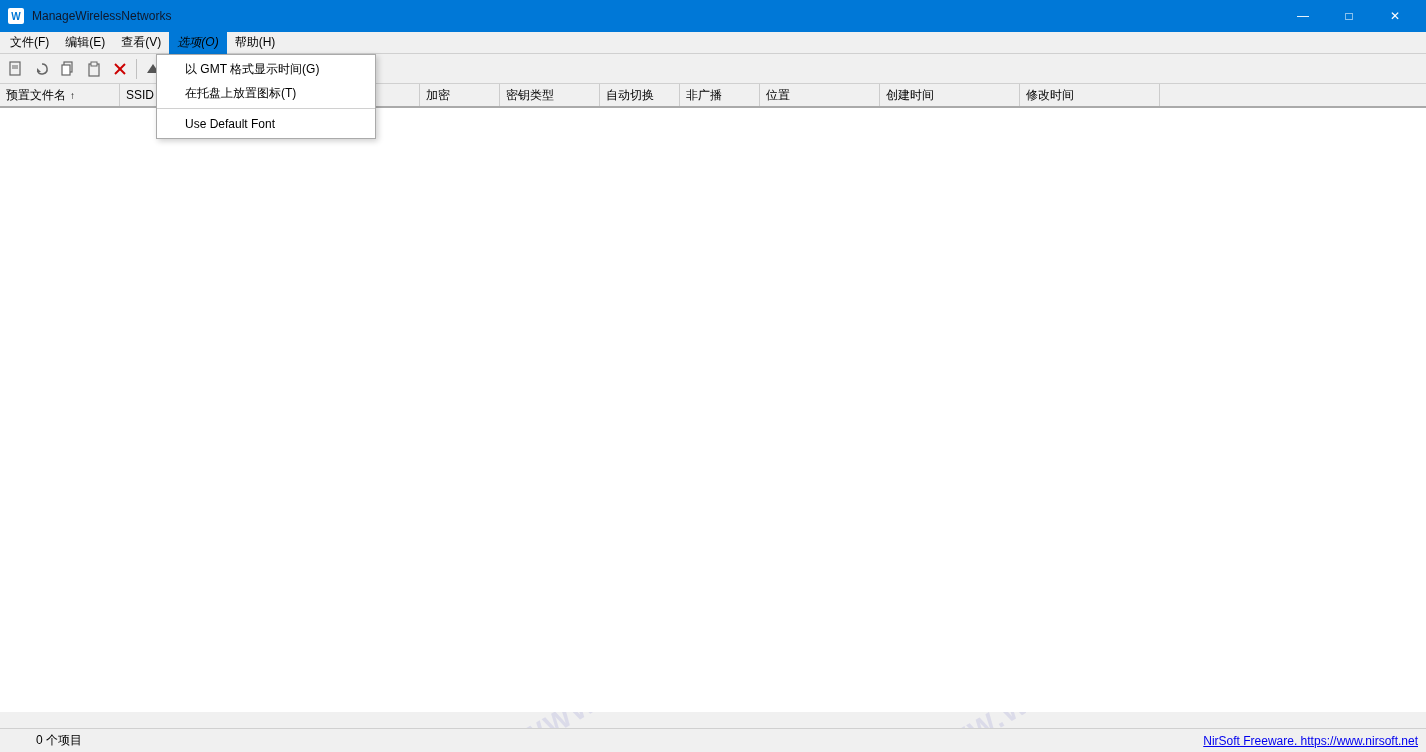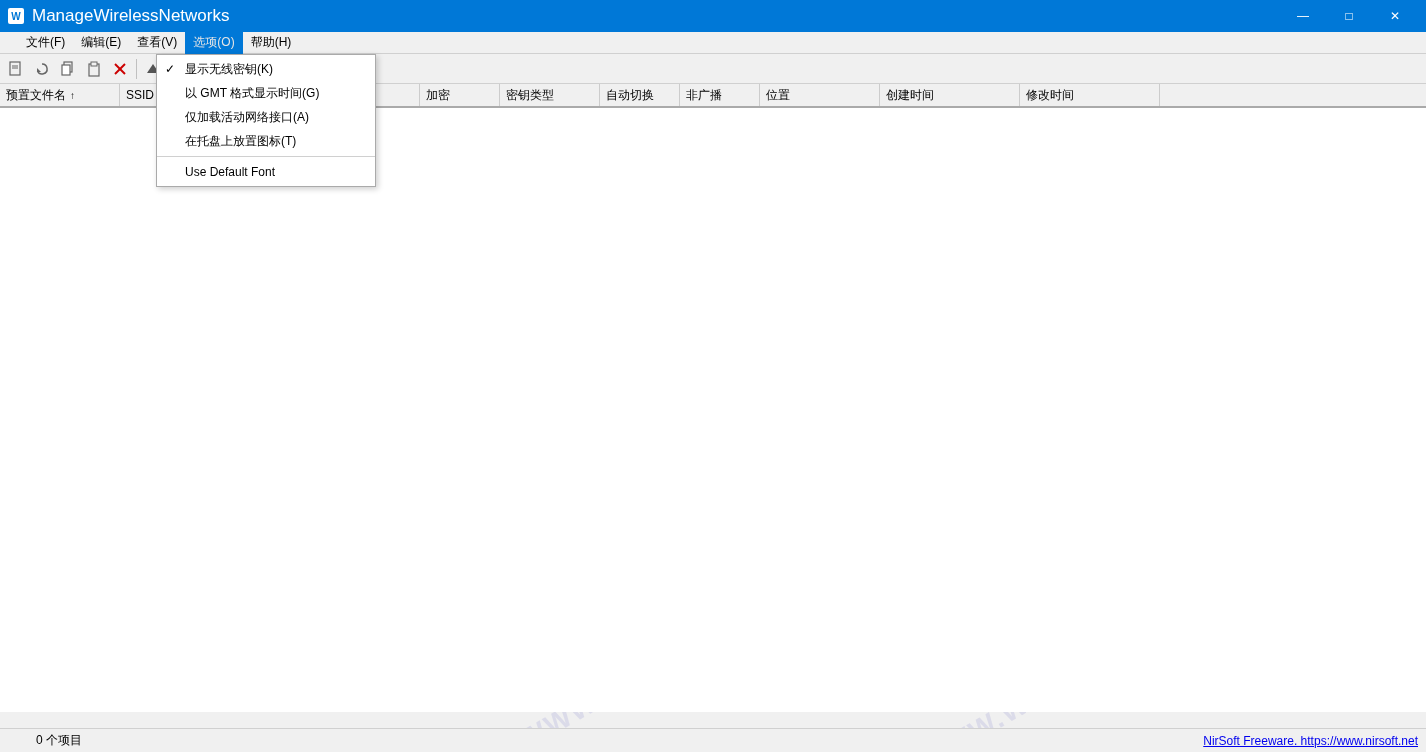--- a/index.html
+++ b/index.html
@@ -42,22 +42,22 @@
       border-radius: 2px;
       display: flex;
       align-items: center;
       justify-content: center;
       font-size: 10px;
       color: #0078d7;
       font-weight: bold;
     }
 
     .title-bar-title {
-      font-size: 17px;
-      color: #ffffff;
+      font-size: 12px;
+      color: #0f172a;
     }
 
     .title-bar-controls {
       display: flex;
       gap: 0;
     }
 
     .title-bar-btn {
       width: 46px;
       height: 32px;
@@ -70,36 +70,37 @@
       background: transparent;
     }
 
     
     .menu-bar {
       background: #f0f0f0;
       height: 22px;
       display: flex;
       align-items: center;
       border-bottom: 1px solid #d0d0d0;
-      padding: 0 18px;
+      padding: 0 2px;
       position: relative;
     }
 
     .menu-item {
       padding: 2px 8px;
       font-size: 12px;
       cursor: pointer;
       height: 22px;
       display: flex;
       align-items: center;
     }
 
     .menu-item:hover, .menu-item.active {
       background: #0078d7;
-      color: #e5e5e5;
+      color: #000000;
+      font-style: italic;
     }
 
     
     .toolbar {
       background: #f0f0f0;
       height: 30px;
       display: flex;
       align-items: center;
       border-bottom: 1px solid #d0d0d0;
       padding: 0 4px;
@@ -392,19 +393,17 @@
     <div class="scroll-thumb"></div>
   </div>
 </div>
 
 <div class="status-bar">
   <span class="status-left">0 个项目</span>
   <span class="status-right">NirSoft Freeware. https://www.nirsoft.net</span>
 </div>
 
 <div class="dropdown-menu">
-  <div class="dropdown-item checked">显示无线密钥(K)</div>
   <div class="dropdown-item">以 GMT 格式显示时间(G)</div>
-  <div class="dropdown-item">仅加载活动网络接口(A)</div>
   <div class="dropdown-item">在托盘上放置图标(T)</div>
   <div class="dropdown-separator"></div>
   <div class="dropdown-item">Use Default Font</div>
 </div>
 
 </body></html>

